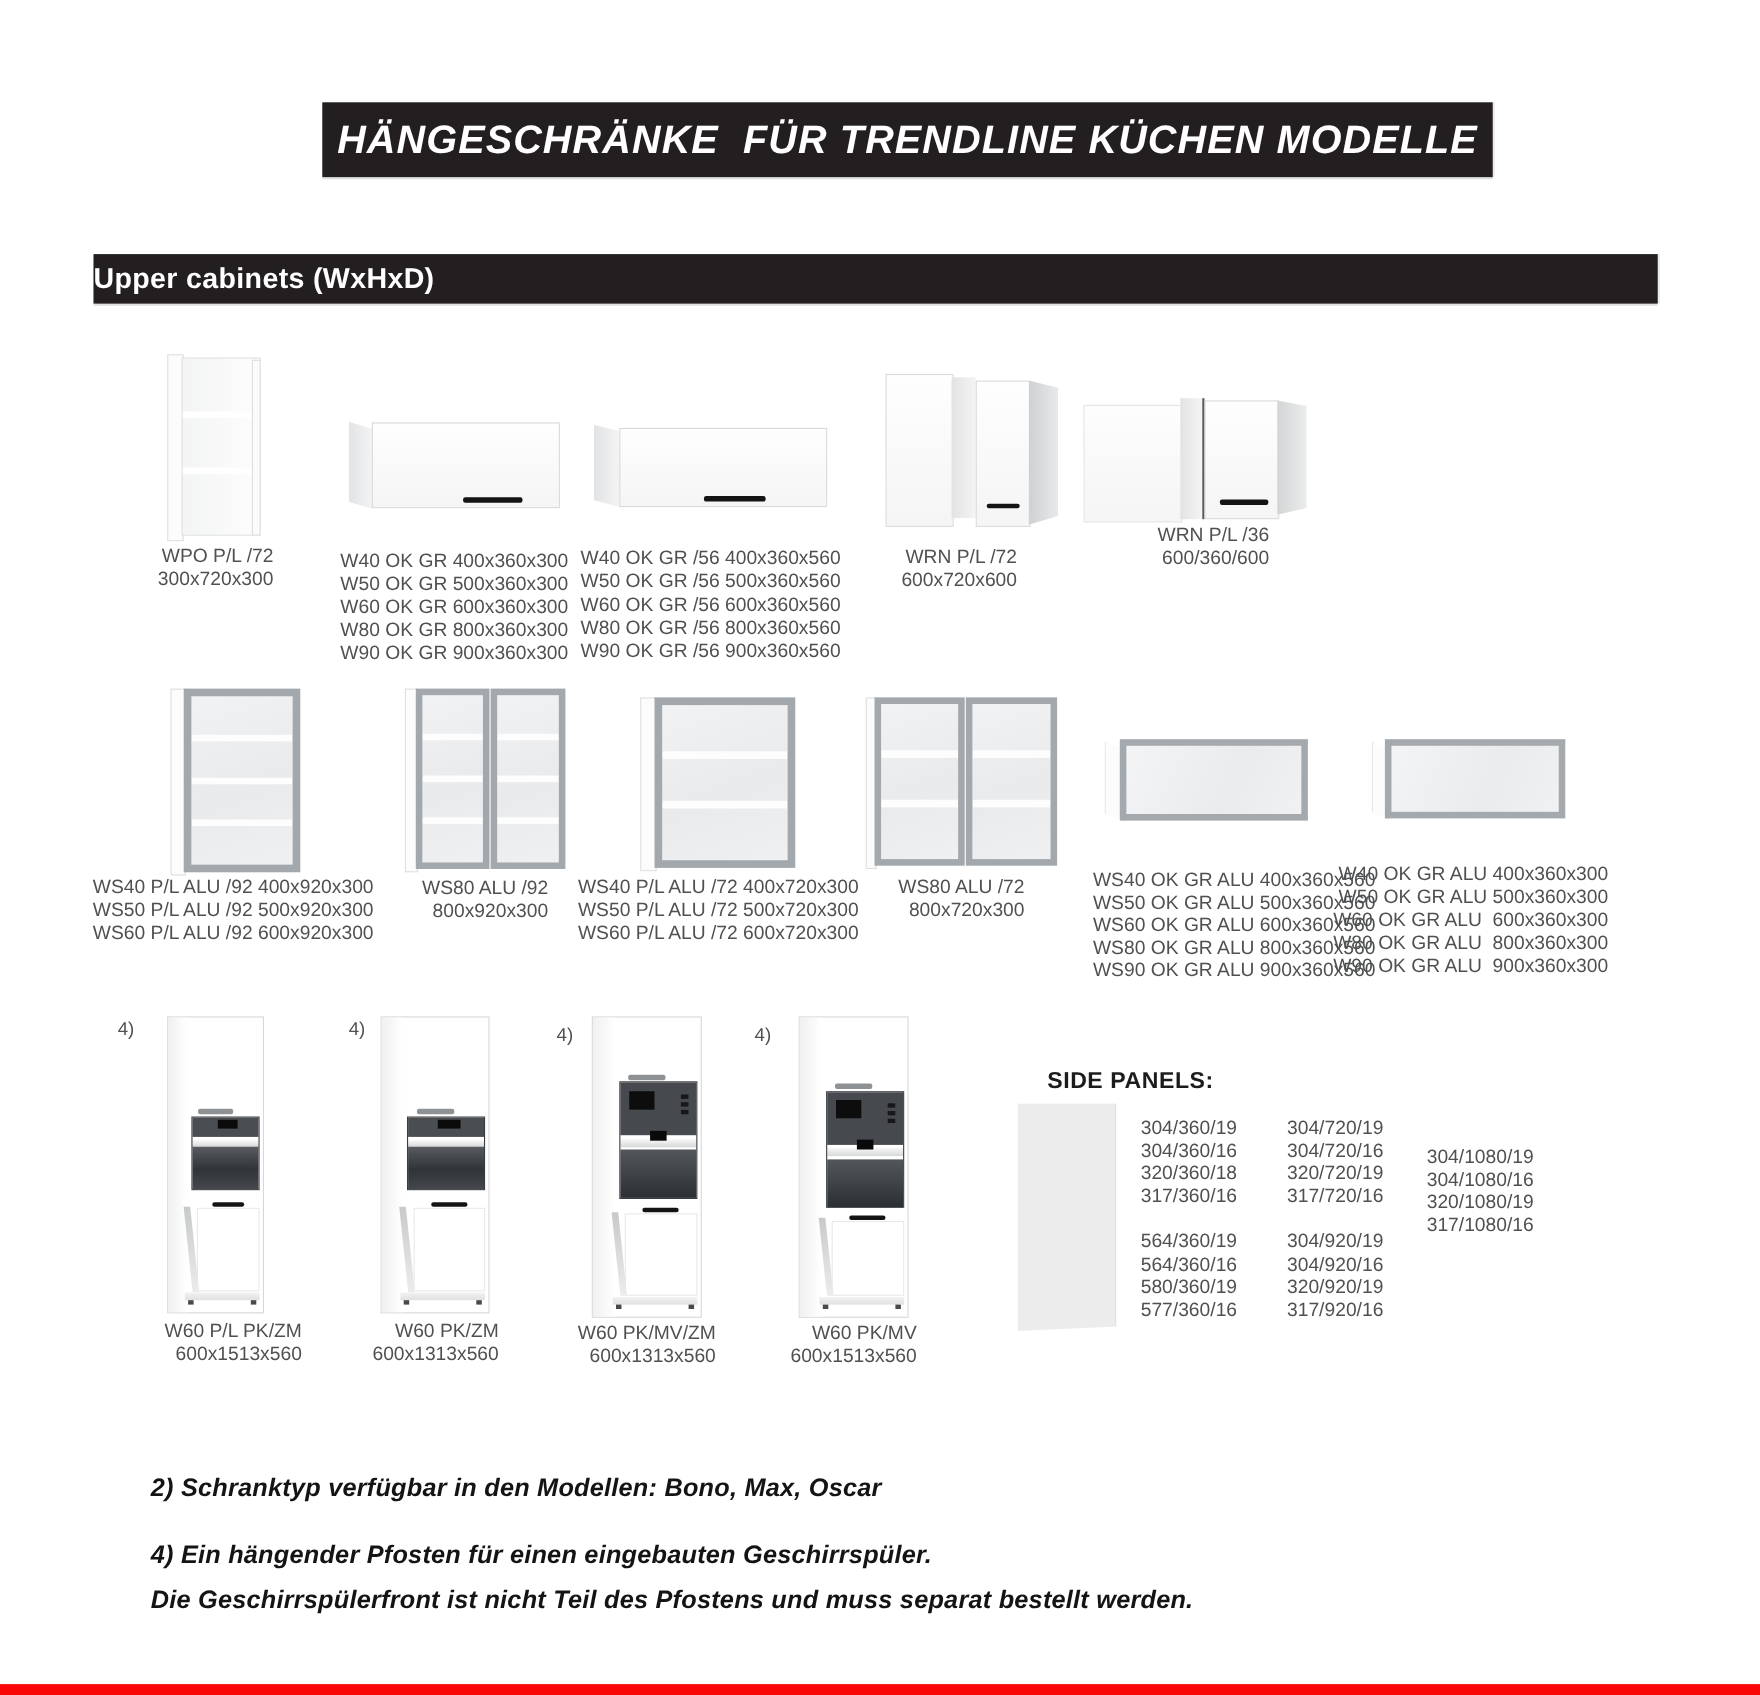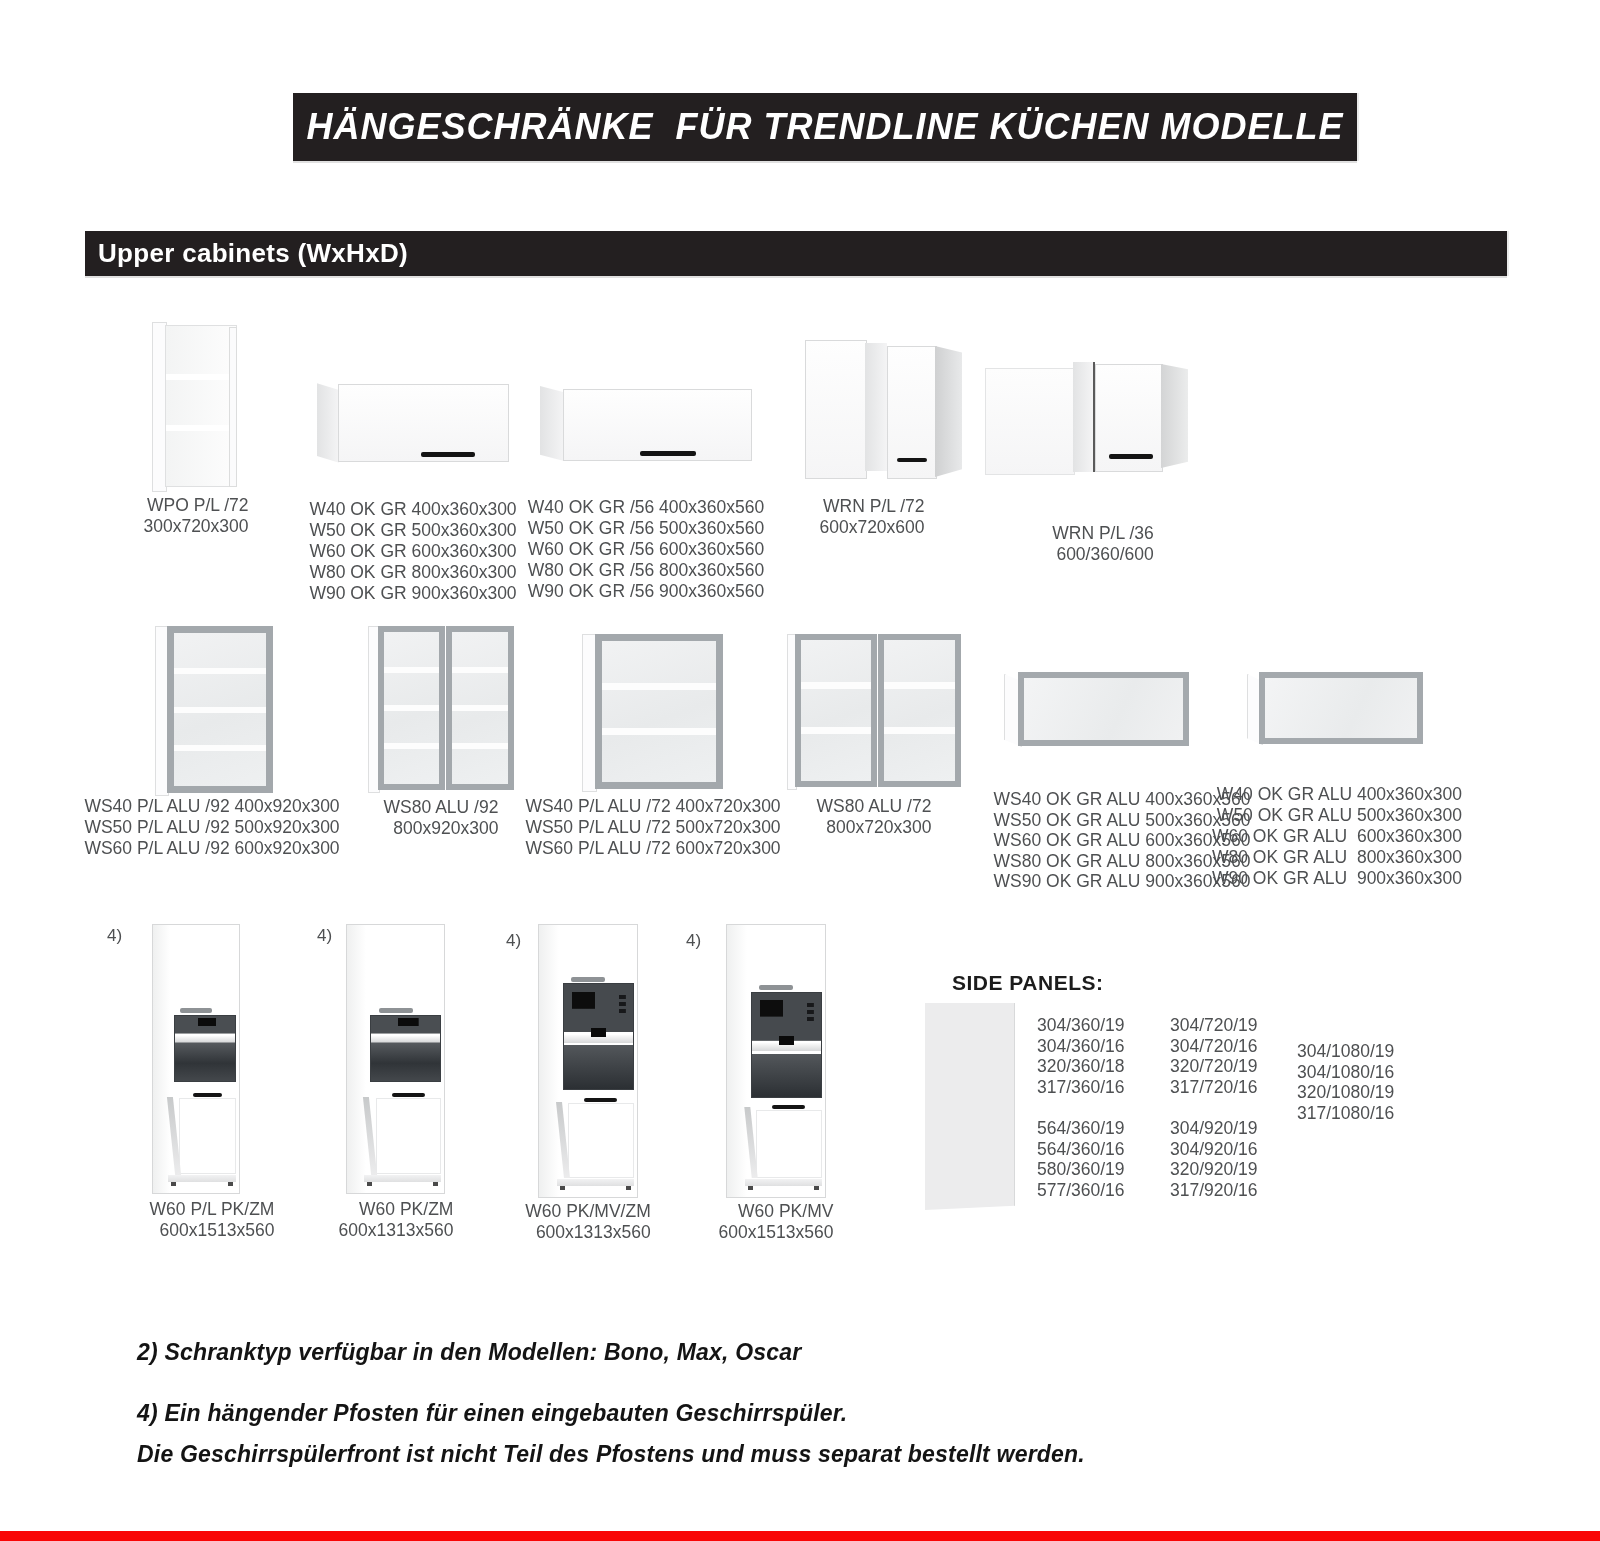--- a/index.html
+++ b/index.html
@@ -5,21 +5,21 @@
   html,body{margin:0;padding:0;background:#fff;}
   #canvas{position:relative;width:1600px;height:1541px;background:#ffffff;
           font-family:"Liberation Sans",sans-serif;overflow:hidden;}
 
   
   .bar{position:absolute;background:#231f20;color:#ffffff;
        box-shadow:0 2px 0 rgba(0,0,0,.12),2px 0 0 rgba(0,0,0,.08);}
   .bar.title{display:flex;align-items:center;justify-content:center;
        font-size:36px;font-weight:bold;font-style:italic;letter-spacing:1px;white-space:pre;}
   .bar.section{display:flex;align-items:center;font-size:26px;font-weight:bold;
-       padding-left:13px;box-sizing:border-box;letter-spacing:.3px;}
+       box-sizing:border-box;letter-spacing:.3px;}
 
   
   .lbl{position:absolute;transform:translateX(-50%);text-align:center;
        font-size:17.5px;line-height:21px;color:#4e5052;}
   .lbl div{white-space:pre;text-align:right;}
   .lbl.tight div{line-height:20.5px;}
   .mk{position:absolute;font-size:17px;color:#4e5052;}
 
   
   .fig{position:absolute;}
@@ -142,21 +142,21 @@
     <div>W40 OK GR /56 400x360x560</div>
     <div>W50 OK GR /56 500x360x560</div>
     <div>W60 OK GR /56 600x360x560</div>
     <div>W80 OK GR /56 800x360x560</div>
     <div>W90 OK GR /56 900x360x560</div>
   </div>
   <div class="lbl" style="left:872px;top:496px;">
     <div>WRN P/L /72</div>
     <div>600x720x600</div>
   </div>
-  <div class="lbl" style="left:1103px;top:523px;">
+  <div class="lbl" style="left:1103px;top:476px;">
     <div>WRN P/L /36</div>
     <div>600/360/600</div>
   </div>
 
   <div class="fig" style="left:155px;top:626px;width:118px;height:170px;">
     <i class="carc" style="left:0;top:0;width:12px;height:99%;"></i>
     <i class="sh3 b7" style="left:12px;right:0;top:0;bottom:3px;"></i>
   </div>
 
   <div class="fig" style="left:368px;top:626px;width:146px;height:167px;">

